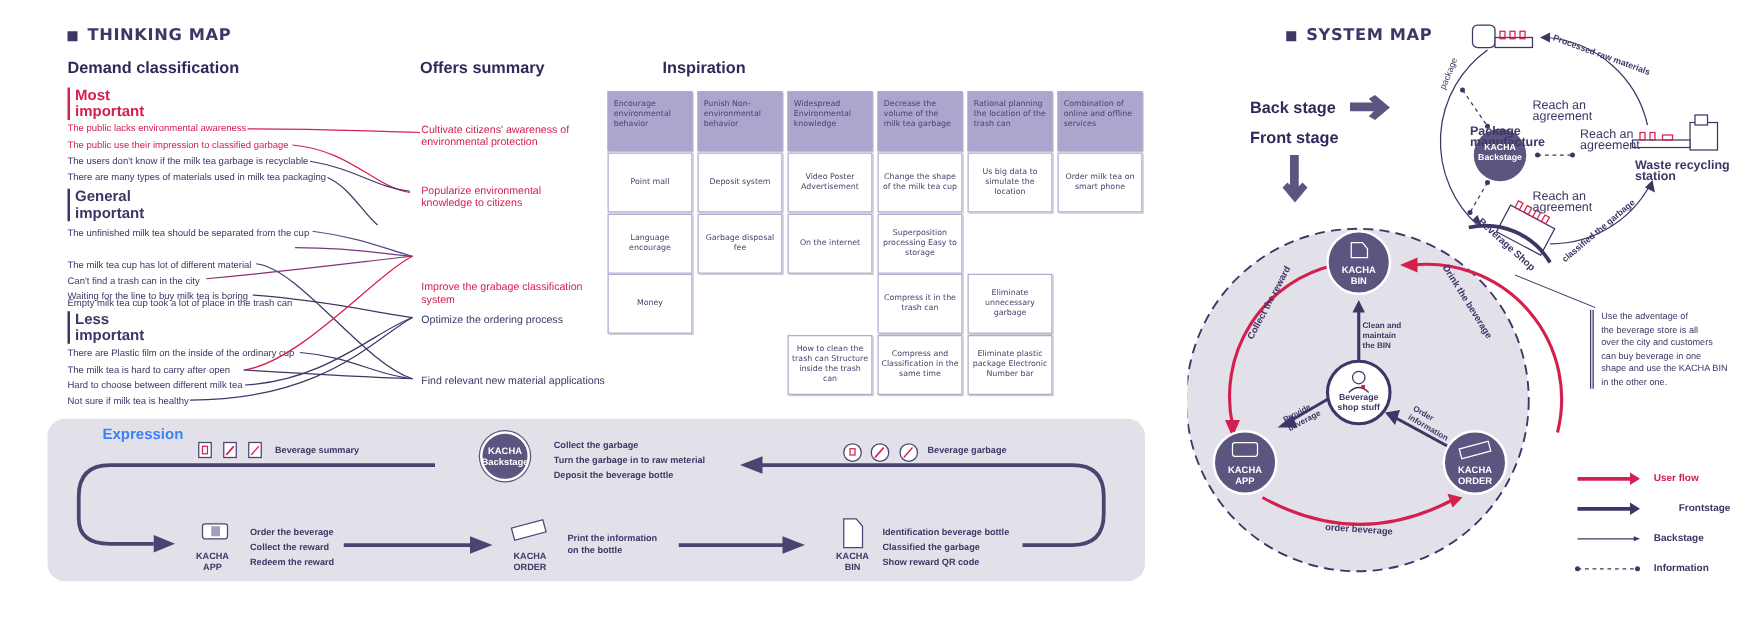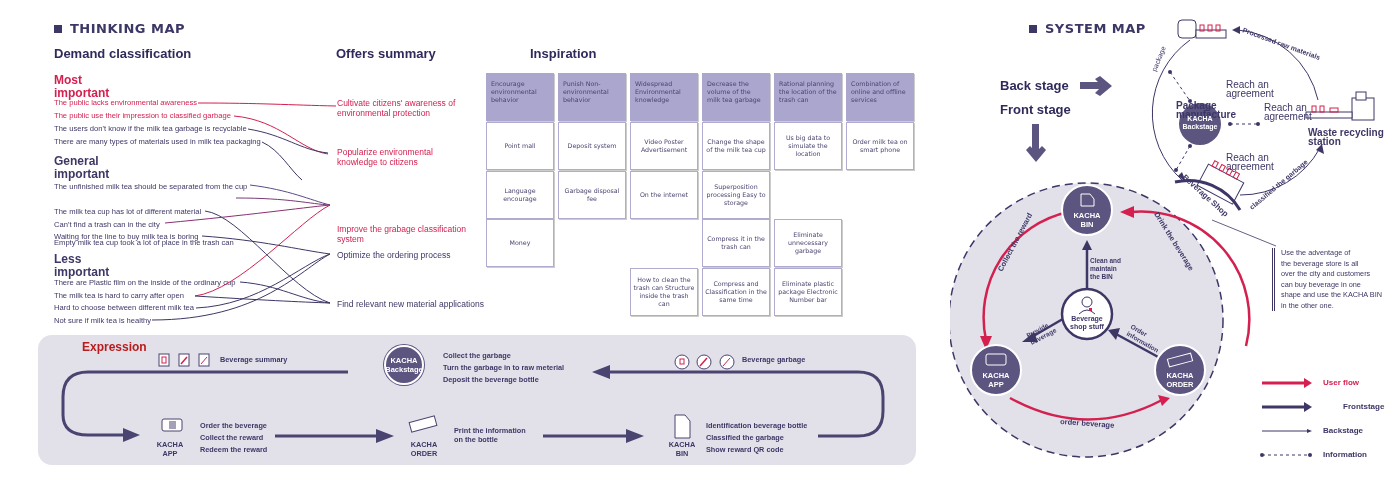--- a/index.html
+++ b/index.html
@@ -2,33 +2,33 @@
 <html><head>
 <meta charset="utf-8">
 <style>
   * { box-sizing: border-box; margin: 0; padding: 0; }
   html, body { width: 1400px; height: 495px; background: #ffffff; overflow: hidden; }
   body { position: relative; font-family: "Liberation Sans", sans-serif; color: #3d3766; }
   .abs { position: absolute; }
   .section-title { font-family: "DejaVu Sans", sans-serif; font-weight: bold; font-size: 13px; color: #3d3766; letter-spacing: 0.5px; display: flex; align-items: center; gap: 8px; }
   .section-title .sq { width: 8px; height: 8px; background: #3d3766; display: inline-block; }
   .h2 { font-weight: bold; font-size: 13px; color: #2f2a5a; }
-  .prio { display: flex; gap: 4px; align-items: stretch; flex-direction: column; }
+  .prio { display: flex; gap: 4px; align-items: stretch; }
   .prio .bar { width: 2px; background: #3d3766; }
   .prio.red .bar { background: #d4204f; }
   .prio .txt { font-weight: bold; font-size: 12px; line-height: 13px; color: #3d3766; }
   .prio.red .txt { color: #d4204f; }
   .demand { font-size: 7.6px; white-space: nowrap; color: #3d3766; }
   .demand.red { color: #d4204f; }
   .offer { font-size: 8.5px; line-height: 10px; color: #3d3766; }
   .offer.red { color: #d4204f; }
   .note { width: 68px; height: 48px; border: 1px solid #b0acd0; background: #fff; font-family: "DejaVu Sans", sans-serif; font-size: 6.3px; line-height: 8px; color: #4a4470; text-align: center; display: flex; align-items: center; justify-content: center; padding: 2px; box-shadow: 1px 1px 0 #ccc; }
   .note.head { background: #aaa6ce; text-align: left; justify-content: flex-start; align-items: flex-start; padding: 6px 4px; border-color: #aaa6ce; }
   .expr-box { background: #e2e1ea; border-radius: 14px; }
-  .expr-label { font-weight: bold; font-size: 12px; color: #b91c1c; padding-left: 28px; }
+  .expr-label { font-weight: bold; font-size: 12px; color: #3b82f6; padding-left: 28px; }
   .etxt { font-weight: bold; font-size: 7.3px; line-height: 12px; color: #3d3766; white-space: nowrap; }
   .ilabel { font-weight: bold; font-size: 7.3px; line-height: 9px; color: #3d3766; text-align: center; }
   .circle-node { border-radius: 50%; background: #5b5580; color: #fff; font-weight: bold; font-size: 7.5px; line-height: 9px; text-align: center; display: flex; flex-direction: column; align-items: center; justify-content: center; border: 2px solid #fff; box-shadow: 0 0 0 1px #5b5580; }
   .sys-big { font-weight: bold; font-size: 13px; color: #2f2a5a; }
   .small-dark { font-size: 10px; line-height: 9px; color: #3d3766; }
   .legend-row { display: flex; align-items: center; gap: 10px; font-weight: bold; font-size: 8px; }
   .callout { font-size: 7.3px; line-height: 10.5px; color: #3d3766; border-left: 3px double #3d3766; padding-left: 6px; }
 </style>
 </head>
 <body>

